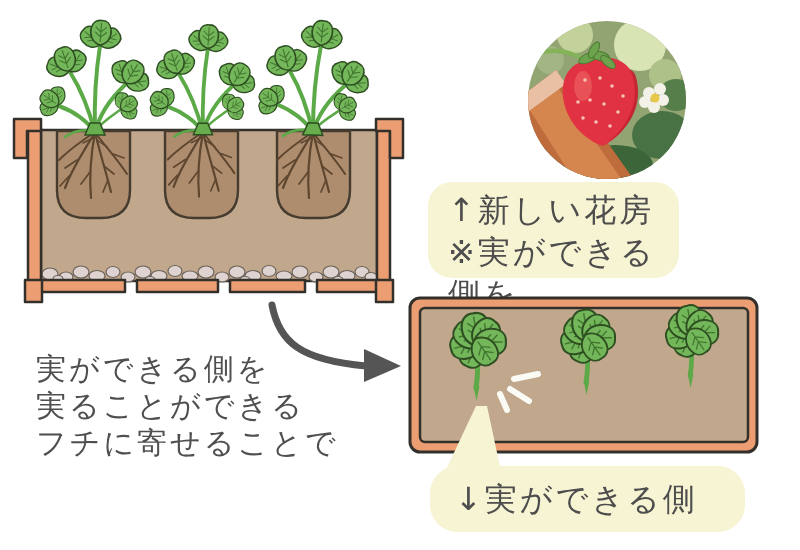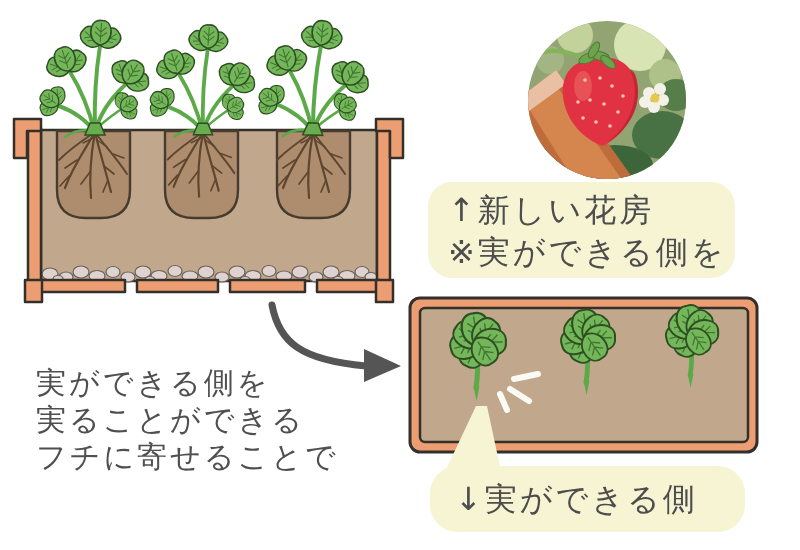--- a/index.html
+++ b/index.html
@@ -9,34 +9,34 @@
     font-family:"DejaVu Sans", sans-serif;
     color:#4d4d4d;
   }
   .abs{position:absolute;}
   .bubble{
     background:#f7f4d4;
     border-radius:24px;
     color:#4d4d4d;
   }
   .bubble-flower{
-    left:428px;top:182px;width:307px;height:96px;
+    left:428px;top:182px;width:251px;height:96px;
     padding:7px 0 0 20px;box-sizing:border-box;
     font-size:32px;line-height:42px;letter-spacing:3px;font-weight:500;
   }
   .bubble-runner{
     left:430px;top:466px;width:315px;height:66px;
     border-radius:27px;
     font-size:32px;line-height:66px;letter-spacing:3px;font-weight:500;
     padding-left:25px;box-sizing:border-box;
   }
   .caption{
     left:36px;top:350px;
     font-size:30px;line-height:37px;letter-spacing:3px;font-weight:500;
-    color:#4f4f4f;white-space:nowrap;margin-top:14px;
+    color:#4f4f4f;white-space:nowrap;
   }
   svg{position:absolute;overflow:visible;}
   .stem{fill:none;stroke:#5ca948;stroke-width:4;stroke-linecap:round;}
   .stem2{fill:none;stroke:#5ca948;stroke-width:2.6;stroke-linecap:round;}
   .root{fill:none;stroke:#5e462f;stroke-linecap:round;}
   .pot{fill:#ec9e72;stroke:#33302c;stroke-width:2.5;stroke-linejoin:round;}
   .pebble{fill:#ded3d0;stroke:#6b625a;stroke-width:1.2;}
   .dash{stroke:#fbfbf6;stroke-width:6;stroke-linecap:round;}
 </style>
 </head>

